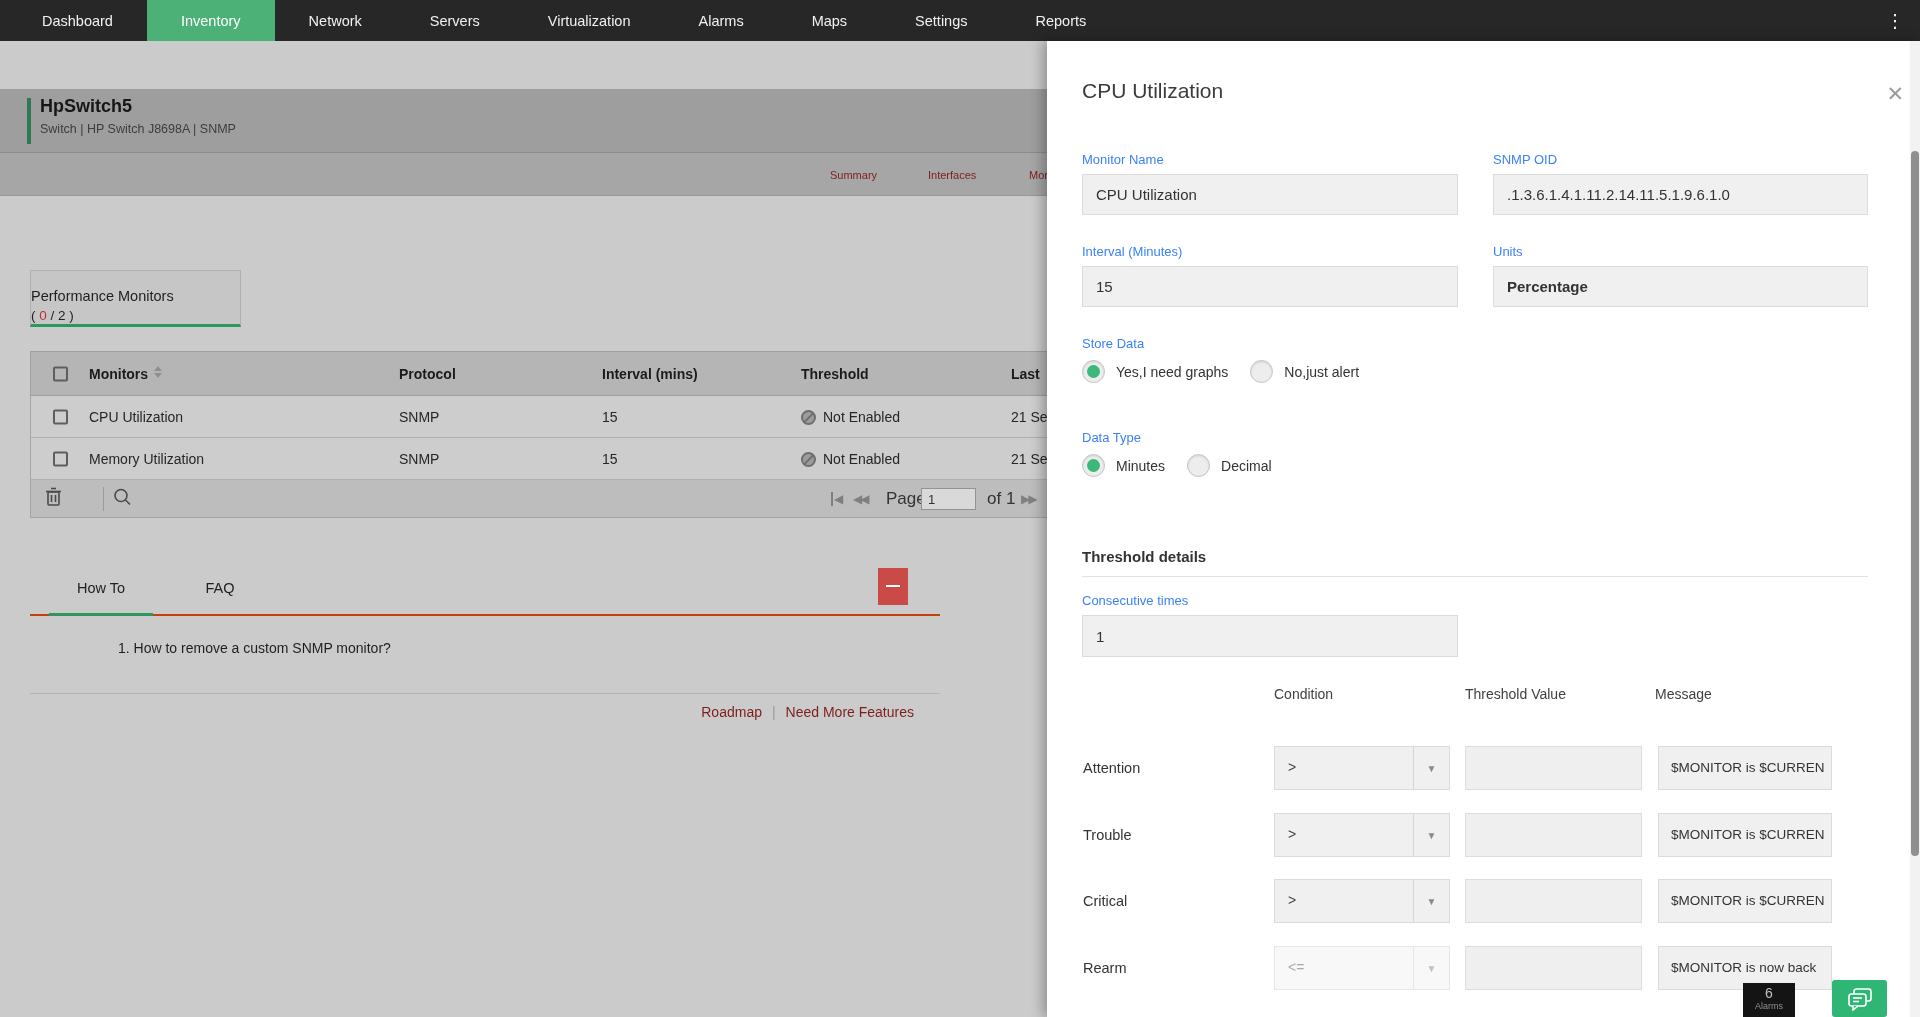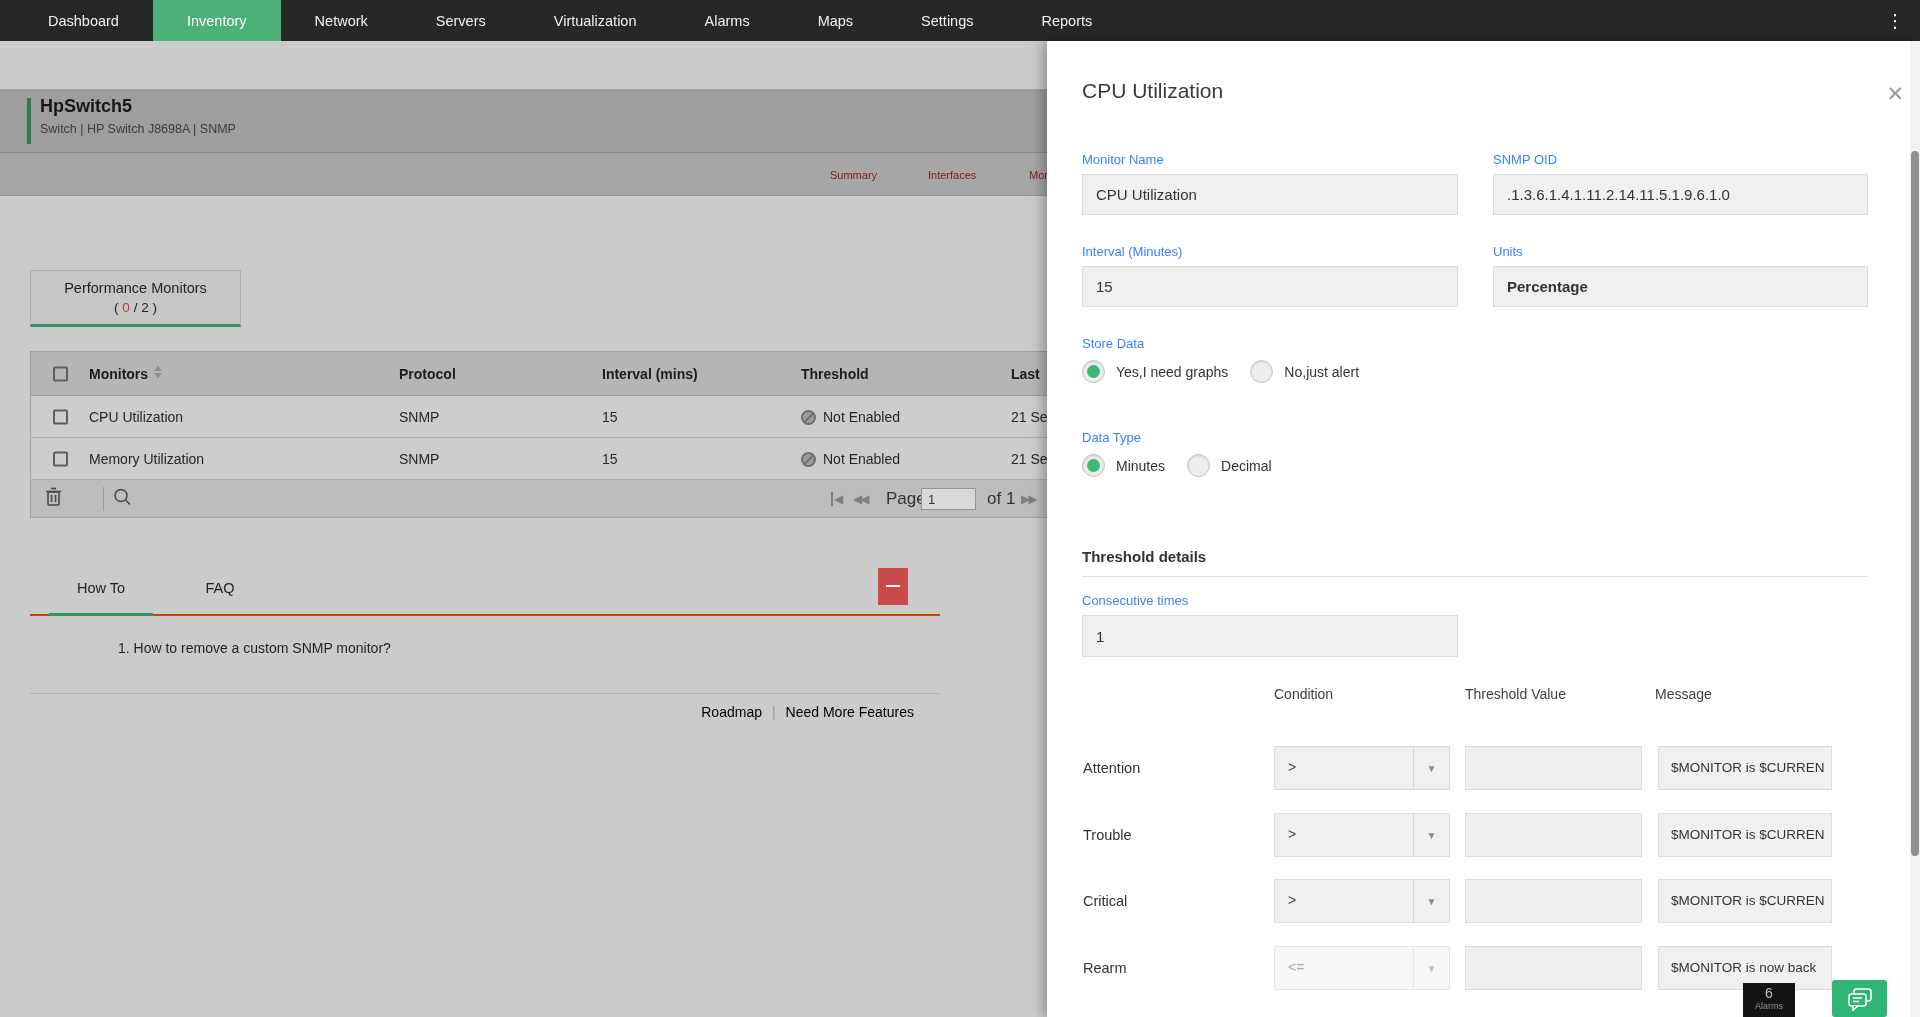--- a/index.html
+++ b/index.html
@@ -1,36 +1,36 @@
 <!DOCTYPE html>
 <html><head>
 <meta charset="utf-8">
 <style>
   * { margin:0; padding:0; box-sizing:border-box; }
   html,body { width:1920px; height:1017px; overflow:hidden; }
   body { font-family:"Liberation Sans","DejaVu Sans",sans-serif; background:#cbcbcb; position:relative; }
 
   
-  .topnav { position:absolute; top:0; left:0; width:1920px; height:41px; background:#272727; display:flex; align-items:stretch; padding-left:14px; z-index:50; }
+  .topnav { position:absolute; top:0; left:0; width:1920px; height:41px; background:#272727; display:flex; align-items:stretch; padding-left:8px; z-index:50; }
   .nav-item { color:#f1f1f1; font-size:14.5px; display:flex; align-items:center; padding:0 34px; cursor:pointer; white-space:nowrap; }
   .nav-item.active { background:#4cb176; color:#ffffff; }
   .nav-kebab { position:absolute; right:6px; top:0; height:41px; display:flex; align-items:center; color:#ffffff; font-size:18px; padding:0 10px; cursor:pointer; }
 
   
   .page { position:absolute; top:41px; left:0; width:1047px; height:976px; overflow:hidden; background:#cbcbcb;margin-top:48px; }
   .dev-header { position:absolute; top:0; left:0; right:0; height:64px; background:#9e9e9e; border-bottom:1px solid #8c8c8c; }
   .dev-accent { position:absolute; left:27px; top:9px; width:4px; height:46px; background:#2f7a52; }
   .dev-name { position:absolute; left:40px; top:7px; font-size:18px; font-weight:bold; color:#161616; }
   .dev-meta { position:absolute; left:40px; top:33px; font-size:12.5px; color:#3d3d3d; }
   .dev-tabs { position:absolute; top:64px; left:0; right:0; height:43px; background:#a6a6a6; border-bottom:1px solid #979797; }
   .dev-tab { position:absolute; top:0; height:43px; display:flex; align-items:center; font-size:11px; color:#7f1d1d; cursor:pointer; }
 
   
   .mon-tabs { position:absolute; left:30px; top:181px; display:flex; }
-  .mon-tab { width:211px; height:57px; background:#c6c6c6; border:1px solid #b0b0b0; text-align:center; padding-top:9px; cursor:pointer; }
+  .mon-tab { width:211px; height:57px; background:#c6c6c6; border:1px solid #b0b0b0; text-align:left; padding-top:17px; cursor:pointer; }
   .mon-tab + .mon-tab { border-left:none; width:196px; }
   .mon-tab.active { border-bottom:3px solid #2e9660; }
   .mon-tab-label { font-size:14.5px; color:#1f1f1f; }
   .mon-tab-count { font-size:13.5px; color:#1f1f1f; margin-top:4px; }
   .count-red { color:#b5372f; }
 
   
   .table-card { position:absolute; left:30px; top:262px; width:1100px; }
   .thead { height:45px; background:#b5b5b5; border:1px solid #9f9f9f; position:relative; font-weight:bold; }
   .trow { height:42px; background:#cdcdcd; border-left:1px solid #a5a5a5; border-right:1px solid #a5a5a5; border-bottom:1px solid #b0b0b0; position:relative; }
@@ -54,21 +54,21 @@
   
   .help-card { position:absolute; left:30px; top:479px; width:910px; }
   .help-tabs { position:relative; height:48px; border-bottom:2px solid #c2410c; }
   .help-tab { position:absolute; top:12px; font-size:14.5px; color:#222; text-align:center; cursor:pointer; }
   .help-underline { position:absolute; left:19px; top:45px; width:104px; height:3px; background:#2e9660; }
   .red-btn { position:absolute; left:848px; top:0; width:30px; height:37px; background:#ca4a47; cursor:pointer; }
   .red-btn span { position:absolute; left:8px; top:17px; width:14px; height:2px; background:#ffffff; }
   .help-q { position:absolute; left:88px; top:72px; font-size:14px; color:#1f1f1f; cursor:pointer; }
   .help-div2 { position:absolute; left:0; top:125px; width:910px; height:1px; background:#b3b3b3; }
   .help-links { position:absolute; top:136px; right:26px; font-size:14px; display:flex; align-items:center; gap:10px; }
-  .help-link { color:#000000; cursor:pointer; }
+  .help-link { color:#7f1d1d; cursor:pointer; }
   .help-link-sep { color:#9a9a9a; }
 
   
   .panel { position:absolute; left:1047px; top:41px; width:873px; height:976px; background:#ffffff; box-shadow:-4px 0 12px rgba(0,0,0,0.3); z-index:60; }
   .panel-close { position:absolute; right:16px; top:42px; font-size:21px; color:#9b9b9b; cursor:pointer; line-height:1; }
   .panel-title { position:absolute; left:35px; top:38px; font-size:21px; color:#3b3b3b; }
   .f-label { position:absolute; font-size:13px; color:#3b82f6; }
   .f-input { position:absolute; height:41px; background:#f0f0f0; border:1px solid #dcdcdc; font-size:15px; color:#333; padding:0 13px; font-family:inherit; }
   .rad-row { position:absolute; left:35px; display:flex; align-items:center; }
   .radio { width:23px; height:23px; border-radius:50%; background:#ededed; border:1px solid #c4c4c4; position:relative; cursor:pointer; box-shadow:inset 0 1px 2px rgba(0,0,0,0.12); }

